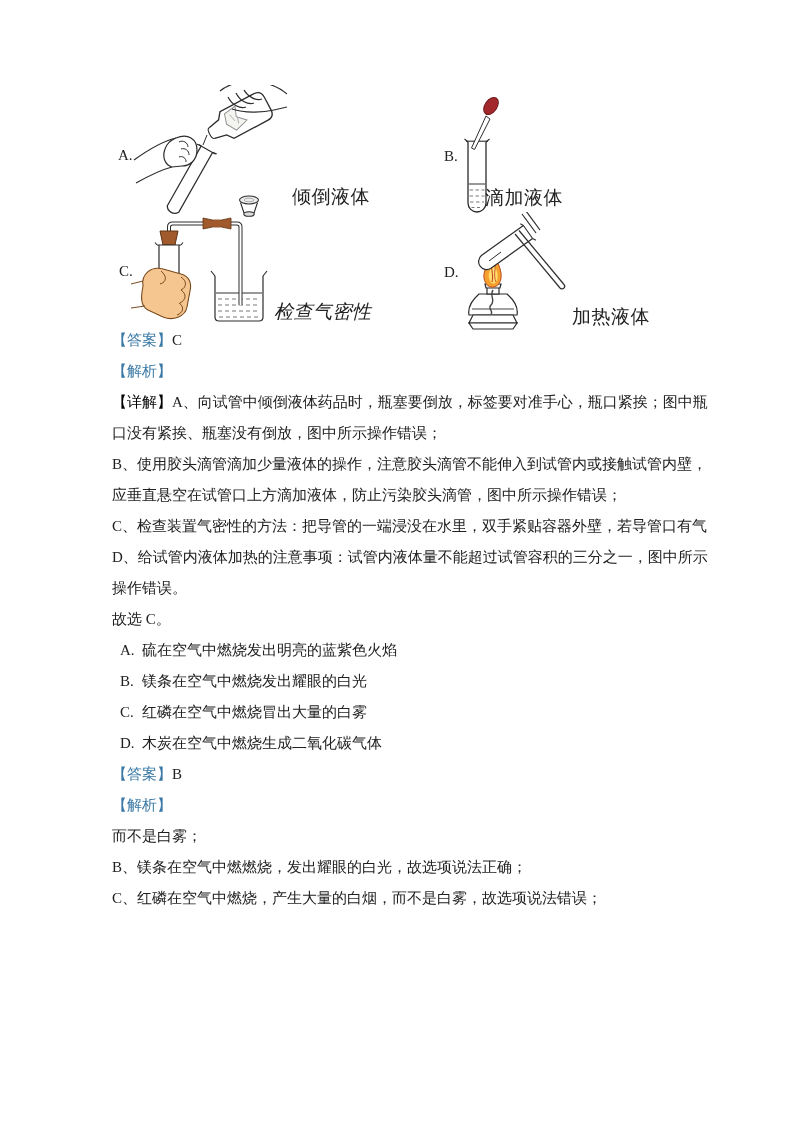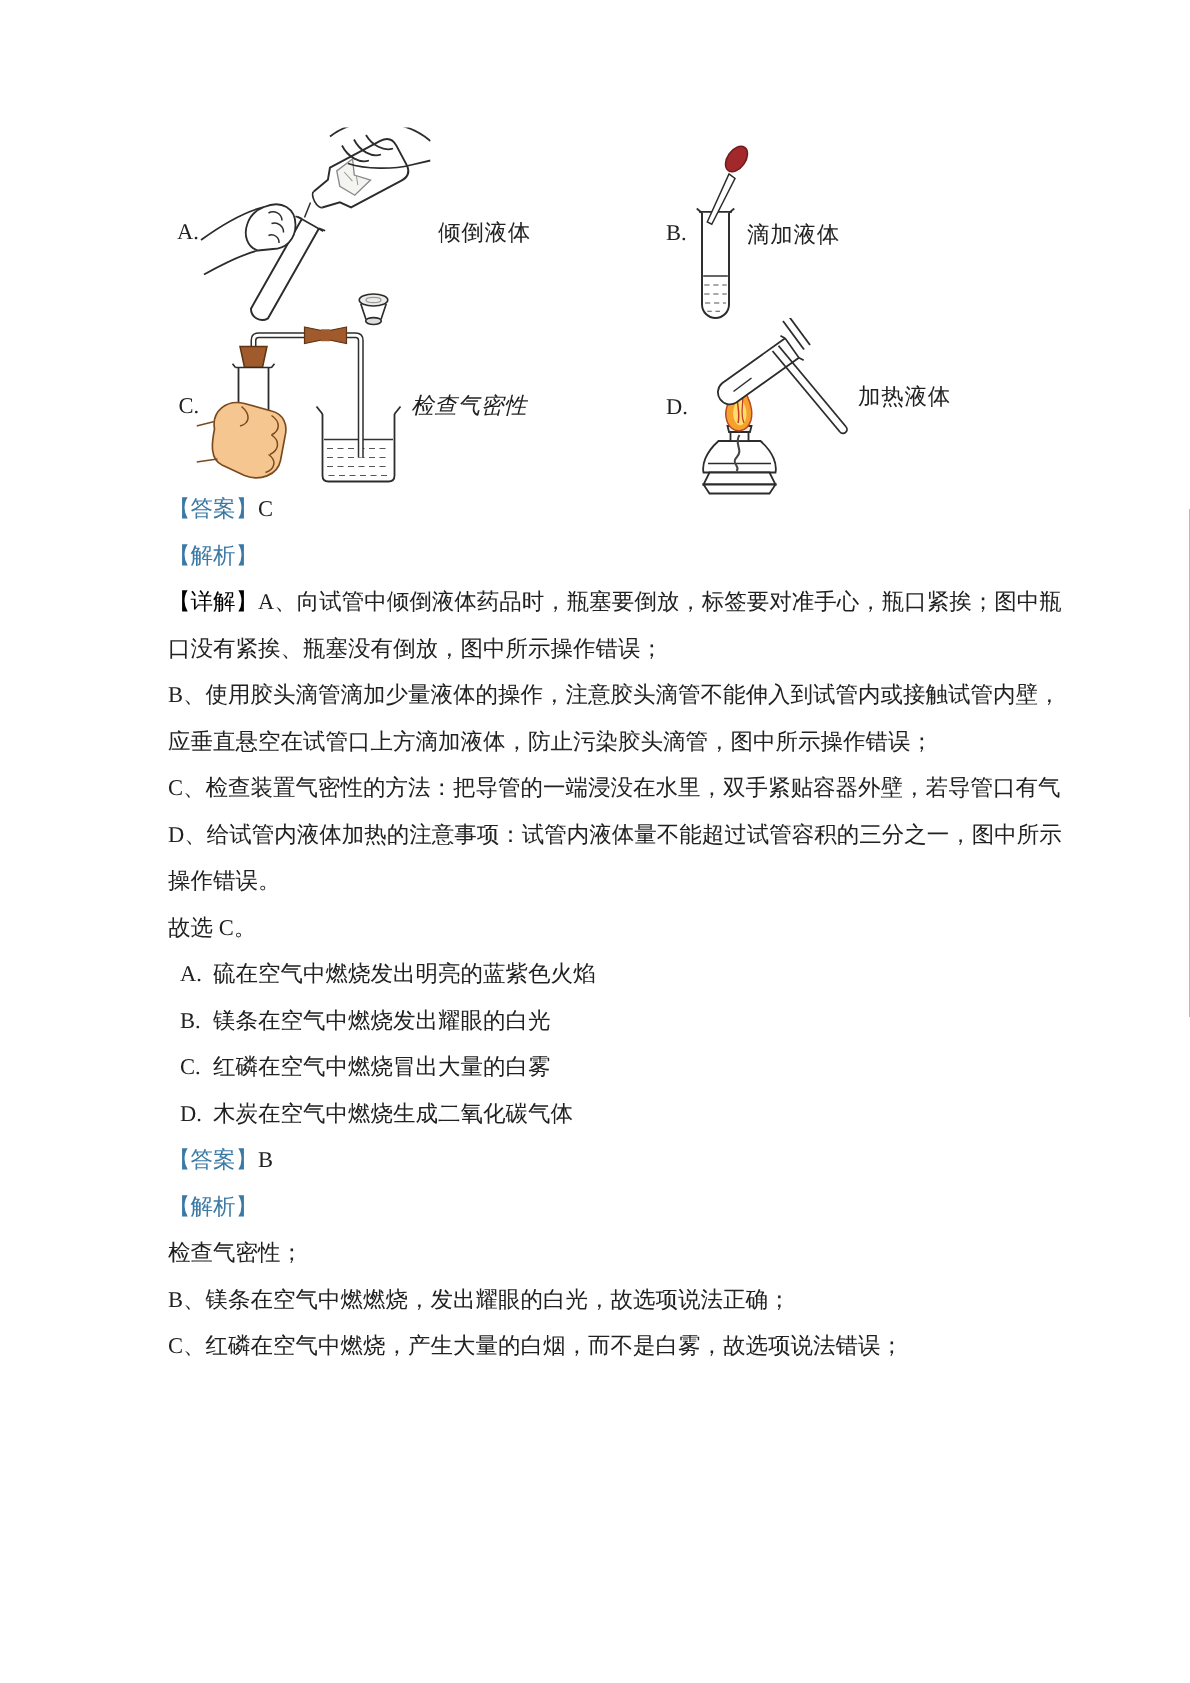--- a/index.html
+++ b/index.html
@@ -7,21 +7,21 @@
     position:relative;
     width:793px;height:1122px;
     background:#ffffff;
     margin:0 auto;
     font-family:"Liberation Serif","DejaVu Serif",serif;
     color:#212121;
     overflow:hidden;
   }
   .abs{position:absolute;}
   .fig-key{font-size:15px;line-height:15px;color:#222;}
-  .fig-caption{font-size:15px;line-height:15px;color:#222;letter-spacing:0.5px;}
+  .fig-caption{font-size:19px;line-height:15px;color:#222;letter-spacing:0.5px;margin-top:40px;}
   .text-block{
     position:absolute;left:112px;top:325px;width:600px;
   }
   .line{
     height:31px;line-height:31px;font-size:15px;
     white-space:nowrap;color:#212121;
   }
   .line .marker-blue{color:#3A79A5;}
   .line .marker-black{color:#000000;}
   .line.opt{padding-left:8px;}
@@ -103,21 +103,21 @@
       <path d="M11.5,106 L26.5,106" stroke-width="0.8" stroke-dasharray="3.5,2.5"></path>
       <path d="M12,112 L26,112" stroke-width="0.8" stroke-dasharray="3.5,2.5"></path>
       <path d="M13.5,117.5 L24.5,117.5" stroke-width="0.8" stroke-dasharray="3,2.5"></path>
     </g>
 
     <path d="M13.5,58 L28,26 L32,29 L16.5,59.5 Z" fill="#ffffff" stroke="#2c2c2c" stroke-width="1"></path>
 
     <ellipse cx="33" cy="16" rx="6" ry="9.5" transform="rotate(35 33 16)" stroke="#6e1a1a" stroke-width="1" fill="#A3282C"></ellipse>
   </svg>
 
-  <div class="abs fig-caption" style="left:498px;top:150px;">滴加液体</div>
+  <div class="abs fig-caption" style="left:485px;top:150px;">滴加液体</div>
 
   <div class="abs fig-key" style="left:119px;top:264px;">C.</div>
 
   <svg class="abs" style="left:131px;top:214px;" width="145" height="112" viewBox="0 0 145 112">
 
     <g fill="none" stroke="#2c2c2c" stroke-width="1.2">
       <path d="M84,62 L84,103 Q84,107 88,107 L128,107 Q132,107 132,103 L132,62" fill="#ffffff"></path>
       <path d="M84,62 L80,57"></path>
         <path d="M132,62 L136,57"></path>
     </g>
@@ -192,21 +192,21 @@
 
     <g fill="none" stroke="#2c2c2c" stroke-width="1.2">
       <path d="M66,2 L80,21"></path>
       <path d="M70,-1 L84,18"></path>
       <path d="M59,22 L104,76"></path>
       <path d="M63,18.5 L108,72.5"></path>
       <path d="M104,76 A2.6,2.6 0 0 0 108,72.5"></path>
     </g>
   </svg>
 
-  <div class="abs fig-caption" style="left:572px;top:258px;">加热液体</div>
+  <div class="abs fig-caption" style="left:572px;top:269px;">加热液体</div>
 
   <div class="text-block">
 
     <div class="line">
       <span class="marker-blue">【答案】</span><span>C</span>
     </div>
 
     <div class="line">
       <span class="marker-blue">【解析】</span>
     </div>
@@ -237,18 +237,18 @@
     </div>
 
     <div class="line">
       <span class="marker-blue">【答案】</span><span>B</span>
     </div>
 
     <div class="line">
       <span class="marker-blue">【解析】</span>
     </div>
 
-    <div class="line">检查气密性；</div>
+    <div class="line">而不是白雾；</div>
     <div class="line">B、镁条在空气中燃燃烧，发出耀眼的白光，故选项说法正确；</div>
     <div class="line">C、红磷在空气中燃烧，产生大量的白烟，而不是白雾，故选项说法错误；</div>
 
   </div>
 </div>
 
 </body></html>

